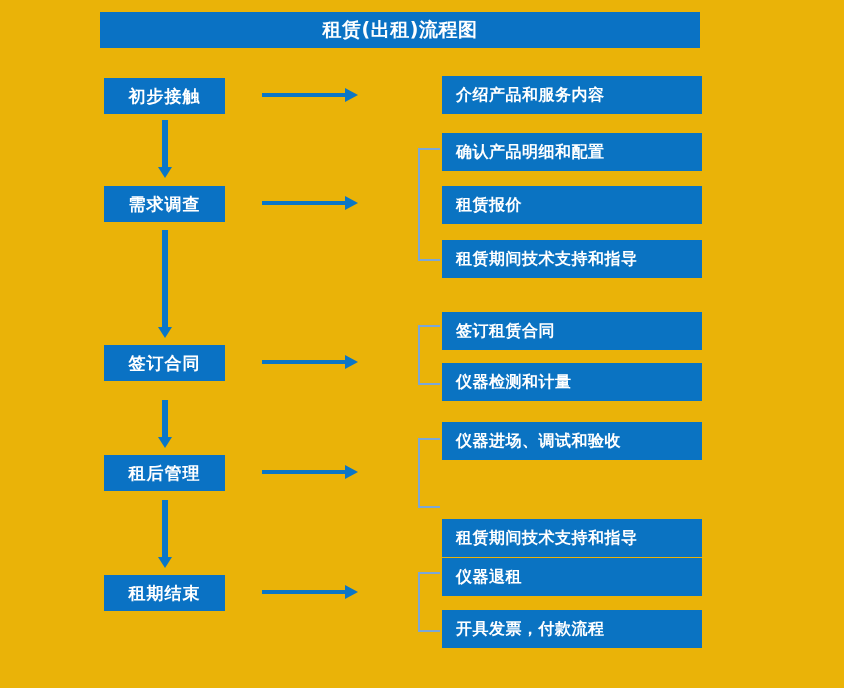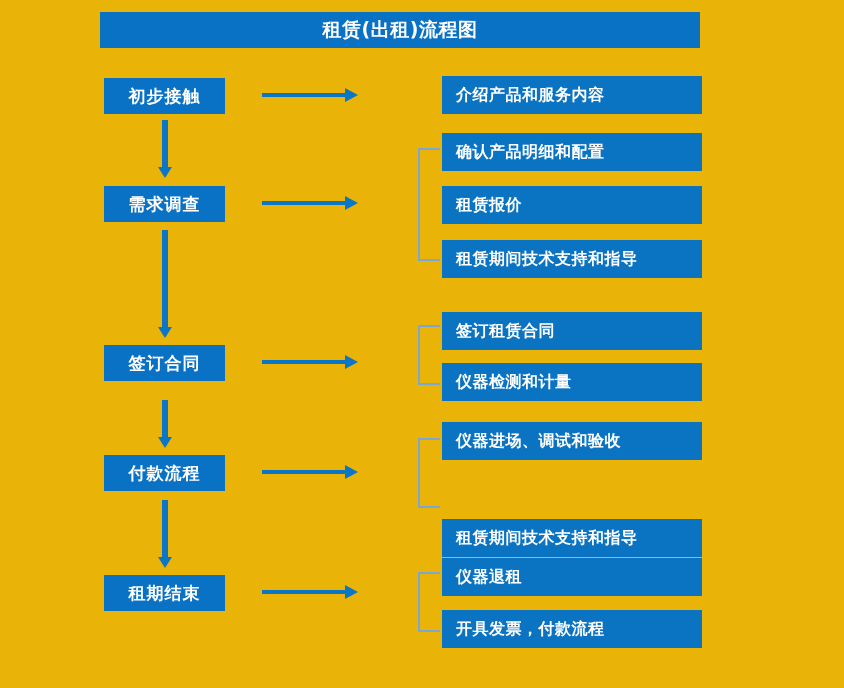--- a/index.html
+++ b/index.html
@@ -180,21 +180,21 @@
   <div class="bracket" style="top:325px;height:60px;"></div>
 
   <div class="task-box" style="top:312px;">签订租赁合同</div>
   <div class="task-box" style="top:363px;">仪器检测和计量</div>
 
   <div class="v-arrow" style="top:400px;height:48px;">
     <span class="shaft" style="height:37px;"></span>
     <span class="head"></span>
   </div>
 
-  <div class="stage-box" style="top:455px;">付款流程</div>
+  <div class="stage-box" style="top:455px;">租后管理</div>
 
   <div class="h-arrow" style="top:465px;">
     <span class="shaft"></span>
     <span class="head"></span>
   </div>
 
   <div class="bracket" style="top:438px;height:70px;"></div>
 
   <div class="task-box" style="top:422px;">仪器进场、调试和验收</div>
   <div class="task-box" style="top:490px;margin-top:29px;">租赁期间技术支持和指导</div>

